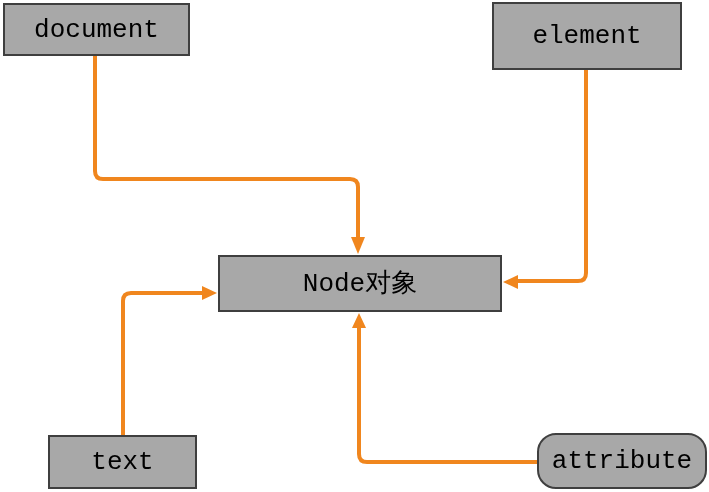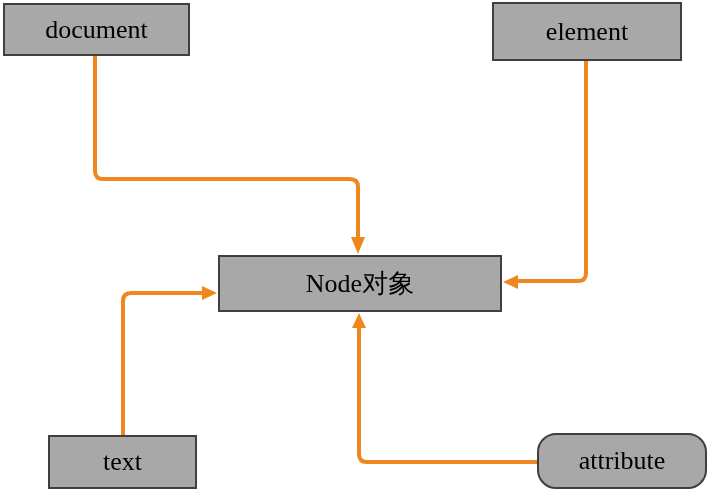--- a/index.html
+++ b/index.html
@@ -22,28 +22,28 @@
     height: 492px;
   }
   .box {
     position: absolute;
     box-sizing: border-box;
     background: #a8a8a8;
     border: 2px solid #3f3f3f;
     display: flex;
     align-items: center;
     justify-content: center;
-    font-family: Liberation Serif, serif;
+    font-family: Liberation Mono, monospace;
     font-size: 26px;
     line-height: 1;
     color: #000000;
     white-space: nowrap;
   }
   .box-document  { left: 3px;   top: 3px;   width: 187px; height: 53px; }
-  .box-element   { left: 492px; top: 2px;   width: 190px; height: 59px; }
+  .box-element   { left: 492px; top: 2px;   width: 190px; height: 68px; }
   .box-node      { left: 218px; top: 255px; width: 284px; height: 57px; }
   .box-text      { left: 48px;  top: 435px; width: 149px; height: 54px; }
   .box-attribute { left: 537px; top: 433px; width: 170px; height: 56px; border-radius: 19px; }
 </style>
 </head>
 <body>
 
 <div class="canvas">
 
   <svg class="edges-svg" viewBox="0 0 709 492" xmlns="http://www.w3.org/2000/svg">

